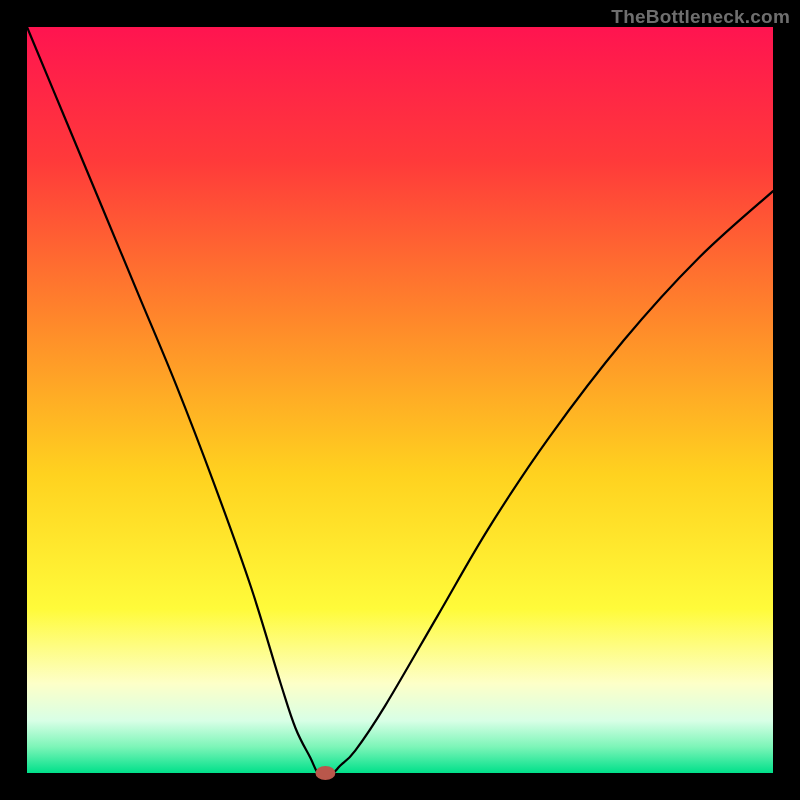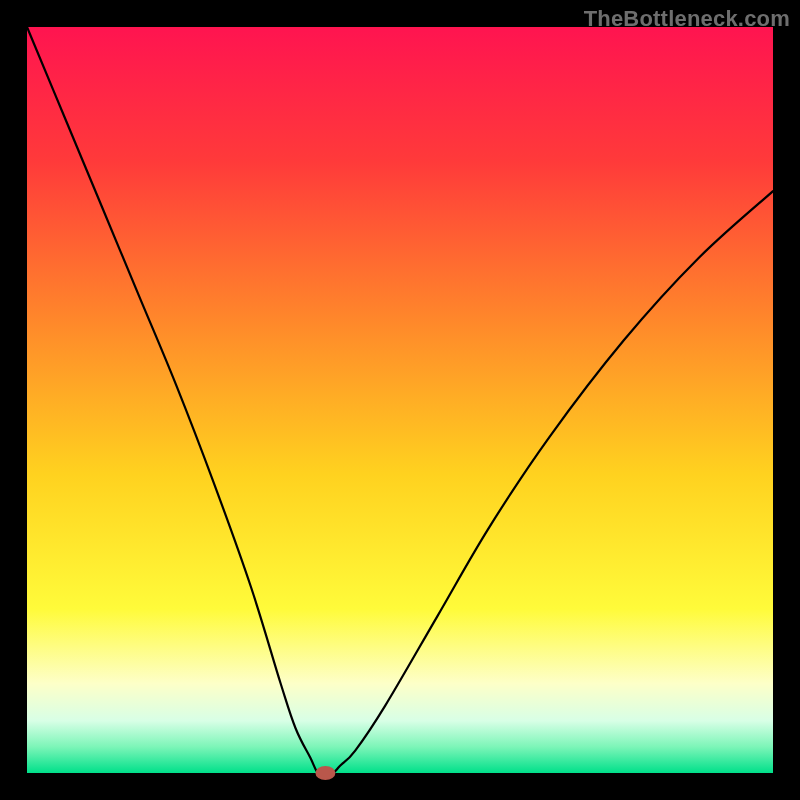--- a/index.html
+++ b/index.html
@@ -17,21 +17,21 @@
     height: 800px;
   }
   svg {
     display: block;
   }
   .watermark {
     position: absolute;
     top: 6px;
     right: 10px;
     color: #6e6e6e;
-    font-size: 22px;
+    font-size: 19px;
     font-weight: 600;
     letter-spacing: 0.2px;
     user-select: none;
   }
 </style>
 </head>
 <body>
 
 <div class="canvas-wrap">
   <svg width="800" height="800" viewBox="0 0 800 800">

